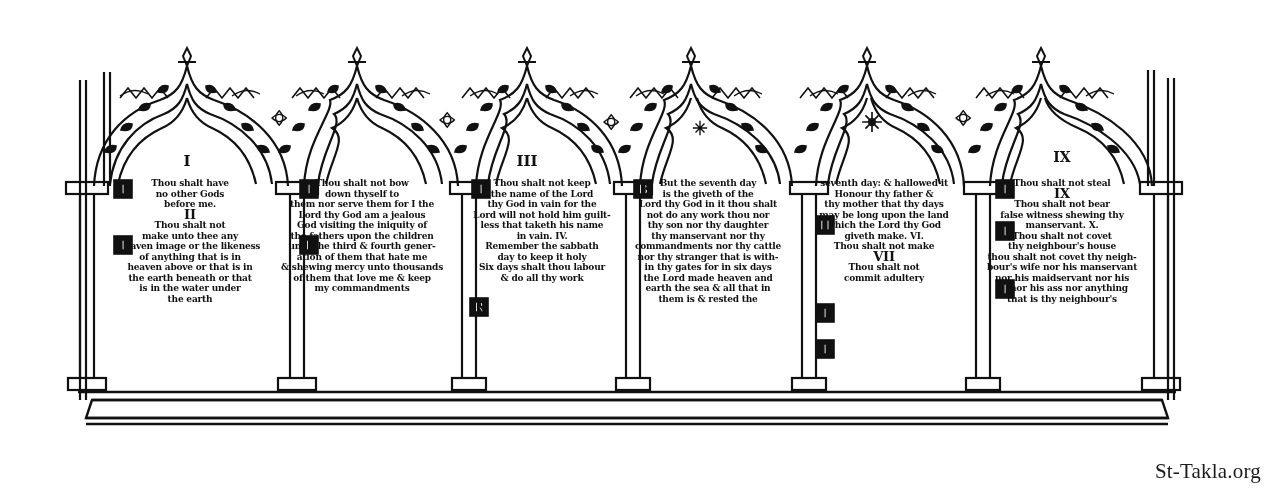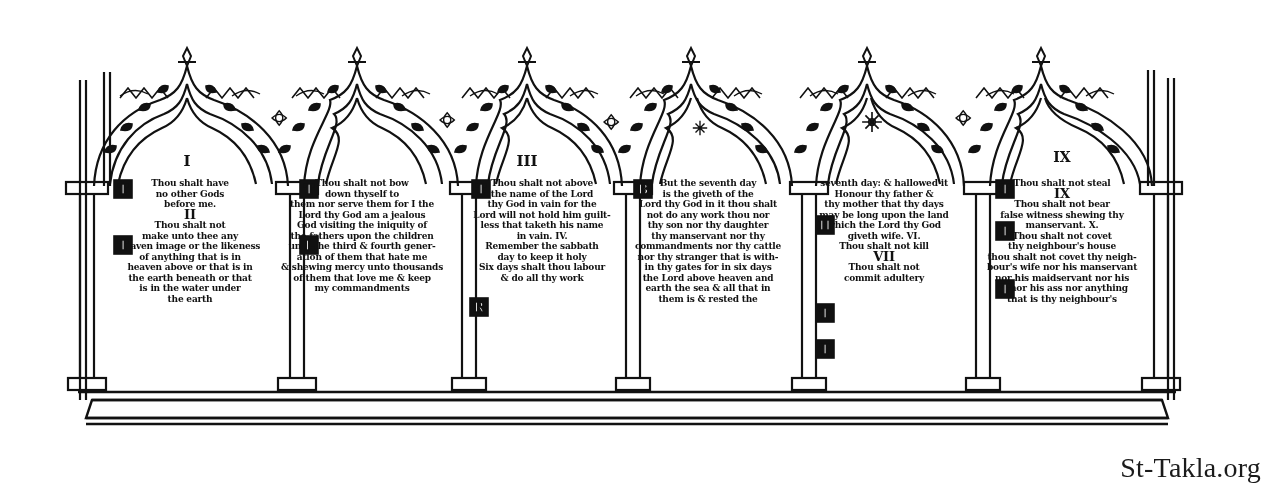--- a/index.html
+++ b/index.html
@@ -19,21 +19,21 @@
     left: 0;
     top: 0;
     width: 1275px;
     height: 492px;
   }
   .watermark {
     position: absolute;
     right: 14px;
     bottom: 8px;
     font-family: "Liberation Serif", serif;
-    font-size: 28px;
+    font-size: 21px;
     color: #1b1b1b;
     letter-spacing: 0.2px;
     user-select: none;
     text-align: right;
   }
   
   .panel-text {
     font-family: "DejaVu Serif", serif;
     font-size: 9px;
     line-height: 10.5px;
@@ -326,21 +326,21 @@
       <div>unto the third &amp; fourth gener-</div>
       <div>ation of them that hate me</div>
       <div>&amp; shewing mercy unto thousands</div>
       <div>of them that love me &amp; keep</div>
       <div>my commandments</div>
     </div>
   </foreignObject>
 
   <foreignObject x="458" y="178" width="168" height="200">
     <div xmlns="http://www.w3.org/1999/xhtml" class="panel-text">
-      <div>Thou shalt not above</div>
+      <div>Thou shalt not keep</div>
       <div>the name of the Lord</div>
       <div>thy God in vain for the</div>
       <div>Lord will not hold him guilt-</div>
       <div>less that taketh his name</div>
       <div>in vain. IV.</div>
       <div>Remember the sabbath</div>
       <div>day to keep it holy</div>
       <div>Six days shalt thou labour</div>
       <div>&amp; do all thy work</div>
     </div>
@@ -350,35 +350,35 @@
     <div xmlns="http://www.w3.org/1999/xhtml" class="panel-text">
       <div>But the seventh day</div>
       <div>is the giveth of the</div>
       <div>Lord thy God in it thou shalt</div>
       <div>not do any work thou nor</div>
       <div>thy son nor thy daughter</div>
       <div>thy manservant nor thy</div>
       <div>commandments nor thy cattle</div>
       <div>nor thy stranger that is with-</div>
       <div>in thy gates for in six days</div>
-      <div>the Lord above heaven and</div>
+      <div>the Lord made heaven and</div>
       <div>earth the sea &amp; all that in</div>
       <div>them is &amp; rested the</div>
     </div>
   </foreignObject>
 
   <foreignObject x="798" y="178" width="172" height="200">
     <div xmlns="http://www.w3.org/1999/xhtml" class="panel-text">
       <div>seventh day: &amp; hallowed it</div>
       <div>Honour thy father &amp;</div>
       <div>thy mother that thy days</div>
       <div>may be long upon the land</div>
       <div>which the Lord thy God</div>
-      <div>giveth wife. VI.</div>
-      <div>Thou shalt not kill</div>
+      <div>giveth make. VI.</div>
+      <div>Thou shalt not make</div>
       <div class="roman">VII</div>
       <div>Thou shalt not</div>
       <div>commit adultery</div>
     </div>
   </foreignObject>
 
   <foreignObject x="972" y="178" width="180" height="200">
     <div xmlns="http://www.w3.org/1999/xhtml" class="panel-text">
       <div>Thou shalt not steal</div>
       <div class="roman">IX</div>

